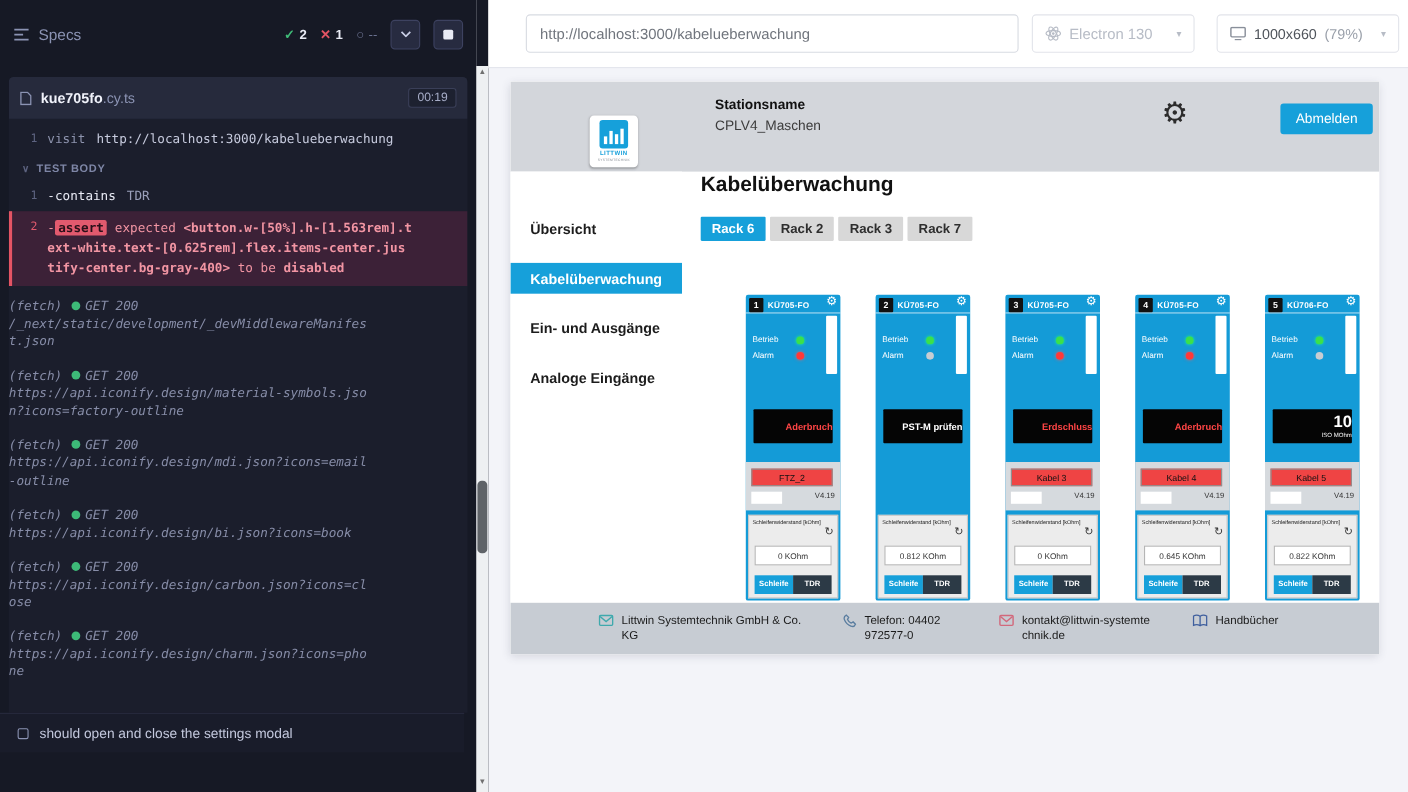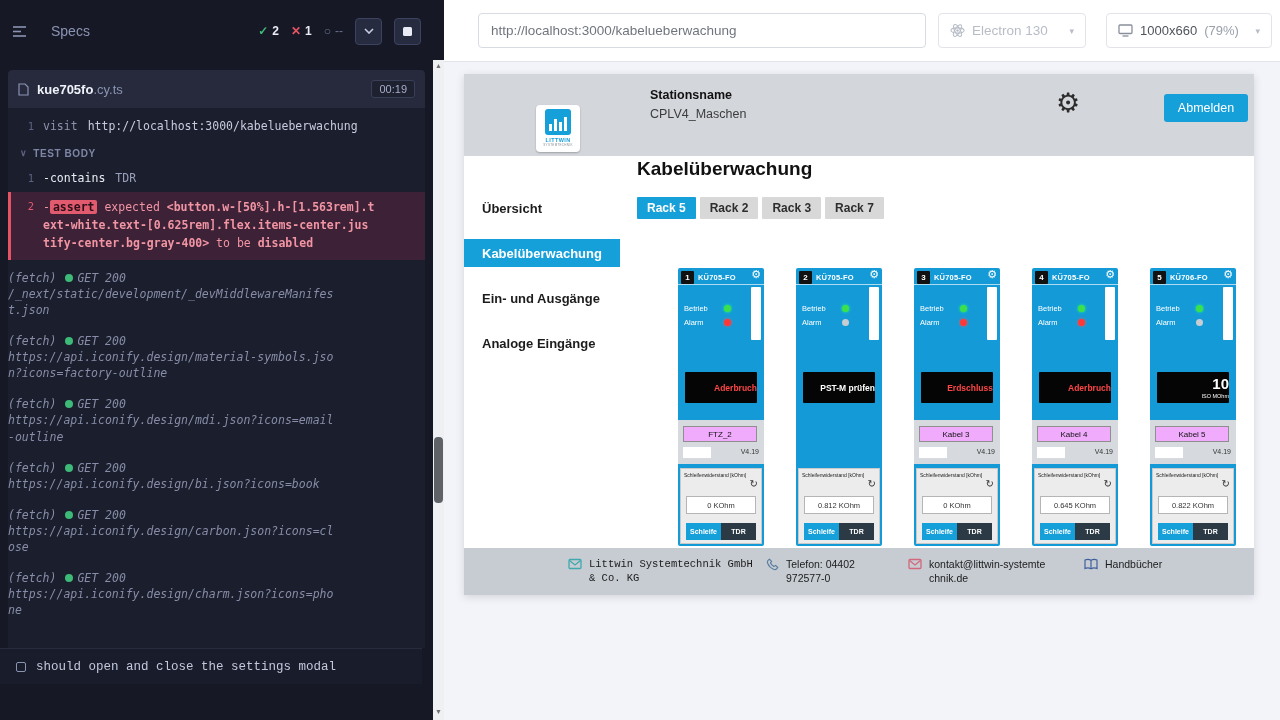--- a/index.html
+++ b/index.html
@@ -2,21 +2,21 @@
 <html><head>
 <meta charset="utf-8">
 <style>
   * { margin:0; padding:0; box-sizing:border-box; }
   html,body { width:1280px; height:720px; overflow:hidden; }
   body { font-family:"Liberation Sans",sans-serif; background:#f3f4f9; position:relative; }
 
   
   #runner { position:absolute; left:0; top:0; width:433px; height:720px; background:#161925; color:#c7cbde; }
   .r-top { height:62px; display:flex; align-items:center; padding:0 12px; gap:8px; }
-  .specs-btn { display:flex; align-items:center; gap:24px; color:#8b93b3; font-size:14px; cursor:pointer; }
+  .specs-btn { display:flex; align-items:center; gap:8px; color:#8b93b3; font-size:14px; cursor:pointer; }
   .r-stats { margin-left:auto; display:flex; align-items:center; gap:12px; font-size:12px; font-weight:bold; }
   .stat { display:flex; align-items:center; gap:4px; color:#e9ebf5; }
   .stat .ic { font-size:12px; }
   .ic-pass { color:#3fbb78; } .ic-fail { color:#e45464; } .stat.pend, .ic-pend { color:#6a7190; font-weight:normal; }
   .sq-btn { width:27px; height:27px; background:#272b40; border:1px solid #3d4260; border-radius:4px;
             display:flex; align-items:center; justify-content:center; margin-left:4px; cursor:pointer; }
   .stop-sq { width:9px; height:9px; background:#e8eaf4; border-radius:1.5px; }
 
   #reporter { position:absolute; left:8px; right:8px; top:70px; bottom:72px; background:#1b1e2c; border-radius:4px 4px 0 0; overflow:hidden; }
   .spec-row { height:38px; background:#262a3c; border-radius:4px 4px 0 0; display:flex; align-items:center; padding:0 10px; gap:8px; }
@@ -40,21 +40,21 @@
   .assert-msg { color:#f295a3; line-height:1.55; word-break:break-all; width:332px; }
   .chip { background:#e25a6e; color:#2a1019; font-weight:bold; border-radius:2px; padding:0 3px; }
   .assert-msg b { font-weight:bold; }
 
   .fetch-row { display:flex; padding:7px 10px 7px 0; line-height:1.4;flex-direction:column; }
   .fetch-body { font-style:italic; color:#878da8; width:332px; }
   .ok-dot { display:inline-block; width:8px; height:8px; border-radius:50%; background:#3dba78; margin:0 4px 0 2px; }
   .furl { word-break:break-all; display:block; }
 
   .next-test { position:absolute; left:0; right:11px; top:648px; height:36px; background:#191c2a; border-top:1px solid #272b3d;
-               display:flex; align-items:center; gap:10px; padding:16px 16px; font-size:12.5px; color:#c3c8dd; cursor:pointer;font-family:Liberation Mono, monospace; }
+               display:flex; align-items:center; gap:10px; padding:16px 16px; font-size:12.5px; color:#c3c8dd; cursor:pointer; }
   .tbox { width:10px; height:10px; border:1.5px solid #8b93b3; border-radius:2px; flex:none; }
 
   
   #lscroll { position:absolute; left:433px; top:0; width:11px; height:720px; background:#161925; }
   .track { position:absolute; left:0; top:60px; width:11px; height:660px; background:#eef0f2; }
   .arr { position:absolute; left:0; width:11px; text-align:center; font-size:7px; color:#707070; cursor:pointer; }
   .thumb { position:absolute; left:1px; width:9px; height:66px; top:437px; background:#5f6368; border-radius:4px; cursor:pointer; }
 
   
   #topbar { position:absolute; left:444px; top:0; width:836px; height:62px; background:#fff; border-bottom:1px solid #e2e4ec; }
@@ -98,52 +98,52 @@
   .tab.active { background:#16a0da; color:#fff; }
 
   .card-row { position:absolute; left:214px; top:194px; display:flex; gap:32px; }
   .card { position:relative; width:86px; height:278px; background:#149bd7; border-radius:2px; flex:none; }
   .c-badge { position:absolute; left:3px; top:3px; width:13px; height:13px; background:#111; color:#fff; font-size:8px;
              font-weight:bold; display:flex; align-items:center; justify-content:center; border-radius:1px; }
   .c-model { position:absolute; left:20px; top:5px; font-size:7.5px; font-weight:bold; color:#fff; letter-spacing:.2px; }
   .c-gear { position:absolute; right:3px; top:1px; font-size:11px; color:#fff; cursor:pointer; line-height:1; }
   .c-hline { position:absolute; left:0; top:16px; width:86px; height:1px; background:rgba(255,255,255,.65); }
   .c-strip { position:absolute; right:3px; top:19px; width:10px; height:53px; background:#fff; border-radius:1px; }
-  .led-row { position:absolute; left:6px; display:flex; align-items:center; }
+  .led-row { position:absolute; left:6px; display:flex; align-items:flex-end; }
   .led-row .llbl { font-size:7.5px; color:#fff; width:40px; }
   .dot { width:7px; height:7px; border-radius:50%; }
   .row-betrieb { top:36px; } .row-alarm { top:50px; }
   .dot-betrieb { background:#3ce04a; box-shadow:0 0 3px #2f7; }
   .dot-alarm { background:#c7cdd2; }
   .card.led-on .dot-alarm { background:#ff3838; box-shadow:0 0 3px #f55; }
   .c-status { position:absolute; left:7px; top:104px; width:72px; height:31px; background:#050505; border-radius:1px;
               display:flex; flex-direction:column; align-items:flex-end; justify-content:center; }
   .stxt { font-size:8.5px; font-weight:bold; color:#ff4545; text-align:center; }
   .card.st-white .stxt { color:#fff; }
   .bignum,.bigunit { display:none; color:#fff; }
   .card.st-big .bignum { display:block; font-size:15px; font-weight:bold; line-height:1.1; }
   .card.st-big .bigunit { display:block; font-size:5.5px; }
   .c-band { position:absolute; left:0; top:152px; width:86px; height:44px; background:#d6dade; }
-  .c-cable { position:absolute; left:5px; top:6px; width:74px; height:16px; background:#f0abfc; border:1px solid #8f8f8f;
+  .c-cable { position:absolute; left:5px; top:6px; width:74px; height:16px; background:#ef4444; border:1px solid #8f8f8f;
              font-size:8px; color:#111; display:flex; align-items:center; justify-content:center;text-align:right; }
   .c-wbox { position:absolute; left:5px; top:27px; width:28px; height:11px; background:#fff; }
   .c-ver { position:absolute; right:5px; top:28px; font-size:7px; color:#333; }
   .c-lower { position:absolute; left:2px; top:200px; width:82px; height:76px; background:#ececec; border:1px solid #c9c9c9; }
   .c-rlabel { position:absolute; left:3px; top:3px; font-size:5px; color:#222; }
   .c-refresh { position:absolute; right:3px; top:10px; font-size:10px; color:#333; cursor:pointer; line-height:1; }
   .c-val { position:absolute; left:5px; top:27px; width:70px; height:18px; background:#fff; border:1px solid #b5b5b5;
            font-size:7.5px; color:#333; display:flex; align-items:center; justify-content:center; }
   .c-btns { position:absolute; left:5px; top:54px; width:70px; height:17px; display:flex; }
   .c-btn { flex:1; display:flex; align-items:center; justify-content:center; font-size:7px; font-weight:bold; color:#fff; cursor:pointer; }
   .btn-loop { background:#16a0da; } .btn-tdr { background:#2c3a46; }
 
   .app-footer { position:absolute; left:0; top:474px; width:790px; height:47px; background:#c7ccd3; }
   .f-item { position:absolute; top:9px; display:flex; gap:7px; font-size:10.5px; color:#1b1b1b; line-height:1.35; }
   .f-item svg { flex:none; margin-top:1px; }
-  .fi-1 { left:104px; width:192px;font-family:Liberation Mono, monospace; } .fi-2 { left:302px; width:126px; } .fi-3 { left:444px; width:138px; }
+  .fi-1 { left:80px; width:192px; } .fi-2 { left:302px; width:126px; } .fi-3 { left:444px; width:138px; }
   .fi-3 .ftxt { word-break:break-all; } .fi-4 { left:620px; }
 </style>
 </head>
 <body>
 
 <div id="runner">
   <div class="r-top">
     <div class="specs-btn">
       <svg width="15" height="13" viewBox="0 0 15 13">
         <g stroke="#8b93b3" stroke-width="1.6" fill="none">
@@ -352,21 +352,21 @@
         <span>Analoge Eingänge</span>
       </div>
 
   </div>
 
   <div class="main-title">Kabelüberwachung</div>
 
   <div class="tabs">
 
       <div class="tab active">
-        <span>Rack 5</span>
+        <span>Rack 6</span>
       </div>
 
       <div class="tab">
         <span>Rack 2</span>
       </div>
 
       <div class="tab">
         <span>Rack 3</span>
       </div>
 

